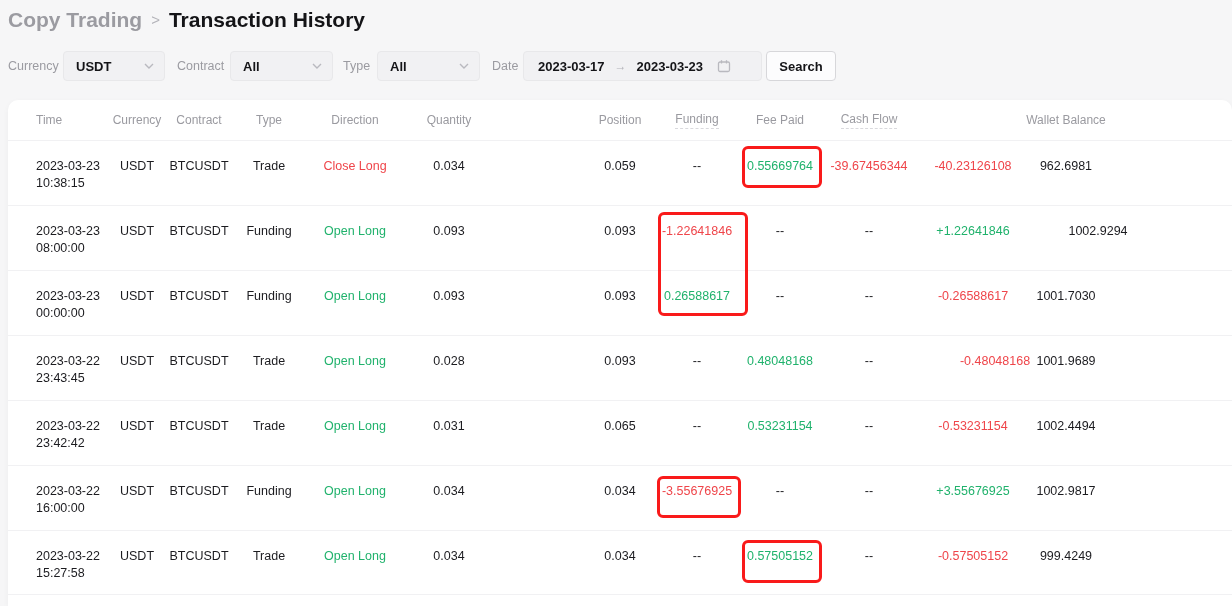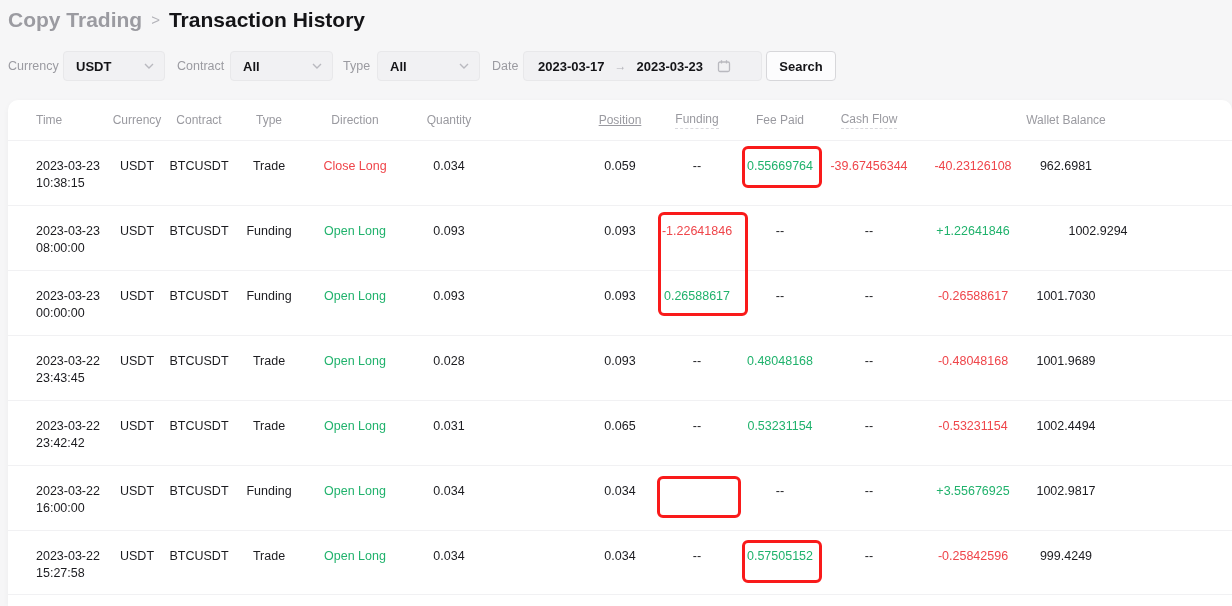--- a/index.html
+++ b/index.html
@@ -121,21 +121,21 @@
       </div>
       <div class="th" style="left: 223px; width: 76px;">
         <span>Type</span>
       </div>
       <div class="th" style="left: 297px; width: 100px;">
         <span>Direction</span>
       </div>
       <div class="th" style="left: 401px; width: 80px;">
         <span>Quantity</span>
       </div>
-      <div class="th" style="left: 572px; width: 80px; text-decoration: underline;">
+      <div class="th" style="left: 572px; width: 80px;">
         <span>Position</span>
       </div>
       <div class="th" style="left: 644px; width: 90px;">
         <span class="dashed">Funding</span>
       </div>
       <div class="th" style="left: 816px; width: 90px;">
         <span class="dashed">Cash Flow</span>
       </div>
       <div class="th" style="left: 727px; width: 90px;">
         <span>Fee Paid</span>
@@ -203,21 +203,21 @@
         </div>
         <div class="td" style="left: 94px; width: 70px;">USDT</div>
         <div class="td" style="left: 153px; width: 76px;">BTCUSDT</div>
         <div class="td" style="left: 223px; width: 76px;">Trade</div>
         <div class="td green" style="left: 297px; width: 100px;">Open Long</div>
         <div class="td" style="left: 401px; width: 80px;">0.028</div>
         <div class="td" style="left: 572px; width: 80px;">0.093</div>
         <div class="td" style="left: 644px; width: 90px;">--</div>
         <div class="td green" style="left: 727px; width: 90px;">0.48048168</div>
         <div class="td" style="left: 816px; width: 90px;">--</div>
-        <div class="td red" style="left: 910px; width: 110px;">-0.48048168</div>
+        <div class="td red" style="left: 932px; width: 110px;">-0.48048168</div>
         <div class="td" style="left: 1003px; width: 110px;">1001.9689</div>
       </div>
       <div class="tr">
         <div class="td left" style="left: 28px; width: 66px;">
           <div>2023-03-22</div>
           <div>23:42:42</div>
         </div>
         <div class="td" style="left: 94px; width: 70px;">USDT</div>
         <div class="td" style="left: 153px; width: 76px;">BTCUSDT</div>
         <div class="td" style="left: 223px; width: 76px;">Trade</div>
@@ -234,40 +234,41 @@
         <div class="td left" style="left: 28px; width: 66px;">
           <div>2023-03-22</div>
           <div>16:00:00</div>
         </div>
         <div class="td" style="left: 94px; width: 70px;">USDT</div>
         <div class="td" style="left: 153px; width: 76px;">BTCUSDT</div>
         <div class="td" style="left: 223px; width: 76px;">Funding</div>
         <div class="td green" style="left: 297px; width: 100px;">Open Long</div>
         <div class="td" style="left: 401px; width: 80px;">0.034</div>
         <div class="td" style="left: 572px; width: 80px;">0.034</div>
+        <div class="td red" style="left: 644px; width: 90px;">-3.55676925</div>
         <div class="td" style="left: 727px; width: 90px;">--</div>
         <div class="td" style="left: 816px; width: 90px;">--</div>
         <div class="td green" style="left: 910px; width: 110px;">+3.55676925</div>
         <div class="td" style="left: 1003px; width: 110px;">1002.9817</div>
       </div>
       <div class="tr">
         <div class="td left" style="left: 28px; width: 66px;">
           <div>2023-03-22</div>
           <div>15:27:58</div>
         </div>
         <div class="td" style="left: 94px; width: 70px;">USDT</div>
         <div class="td" style="left: 153px; width: 76px;">BTCUSDT</div>
         <div class="td" style="left: 223px; width: 76px;">Trade</div>
         <div class="td green" style="left: 297px; width: 100px;">Open Long</div>
         <div class="td" style="left: 401px; width: 80px;">0.034</div>
         <div class="td" style="left: 572px; width: 80px;">0.034</div>
         <div class="td" style="left: 644px; width: 90px;">--</div>
         <div class="td green" style="left: 727px; width: 90px;">0.57505152</div>
         <div class="td" style="left: 816px; width: 90px;">--</div>
-        <div class="td red" style="left: 910px; width: 110px;">-0.25842596</div>
+        <div class="td red" style="left: 910px; width: 110px;">-0.57505152</div>
         <div class="td" style="left: 1003px; width: 110px;">999.4249</div>
       </div>
     </div>
 </div>
 
 <div class="annotation-layer">
     <div class="ann" style="left: 742px; top: 146px; width: 80px; height: 42px;"></div>
     <div class="ann" style="left: 658px; top: 212px; width: 90px; height: 104px;"></div>
     <div class="ann" style="left: 657px; top: 476px; width: 84px; height: 42px;"></div>
     <div class="ann" style="left: 742px; top: 540px; width: 80px; height: 43px;"></div>

